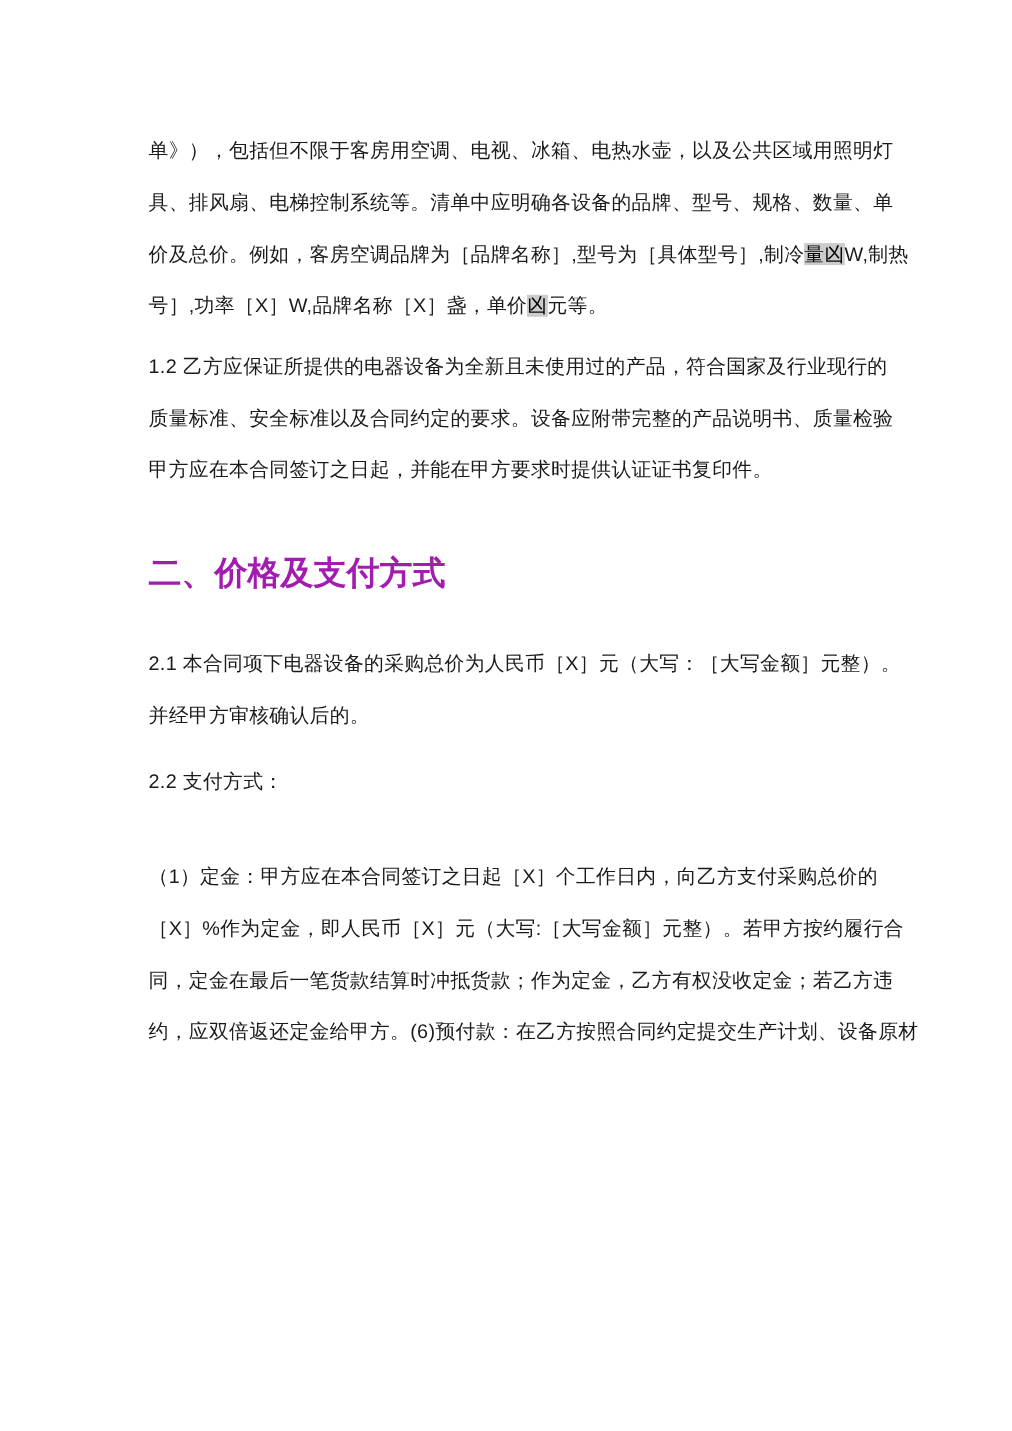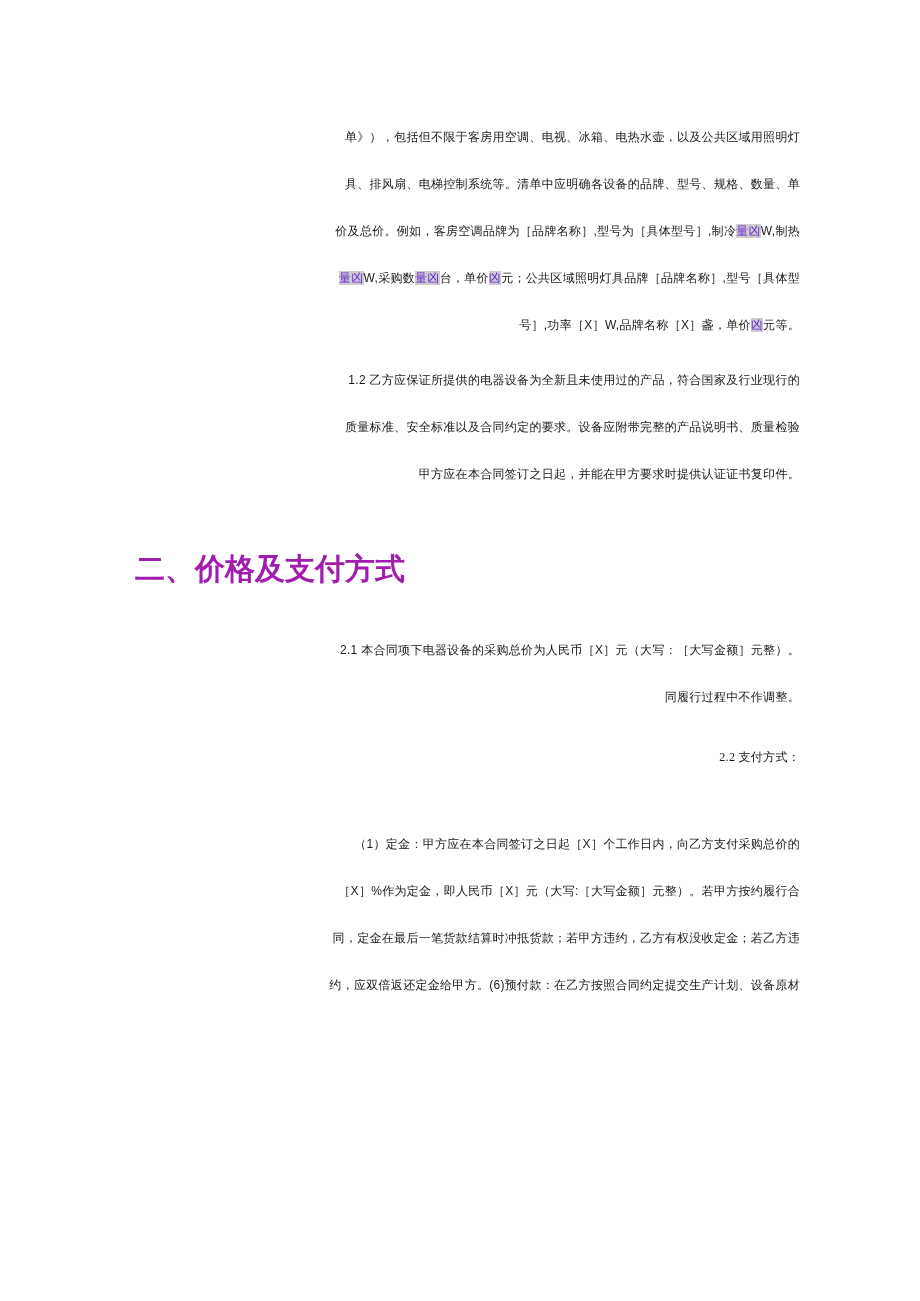--- a/index.html
+++ b/index.html
@@ -15,73 +15,71 @@
     box-sizing: border-box;
     padding: 114px 120px 0 135px;
     font-family: "Liberation Sans", "DejaVu Sans", sans-serif;
     color: #1a1a1a;
     overflow: hidden;
   }
   .para { margin: 0; }
   .line {
     height: 47px;
     line-height: 47px;
-    font-size: 12px;
+    font-size: 18px;
     white-space: nowrap;
     letter-spacing: 0.3px;
-    text-align: right;
   }
   .para-quality   { margin-top: 8px; }
   .section-heading {
     margin: 51px 0 0 0;
     height: 40px;
     line-height: 40px;
     font-size: 30px;
     font-weight: 700;
     color: #a21caf;
     white-space: nowrap;
   }
   .para-price          { margin-top: 38px; }
-  .para-payment-label  { margin-top: 13px; font-family: Liberation Serif, serif; }
+  .para-payment-label  { margin-top: 13px; }
   .para-payment-terms  { margin-top: 40px; }
   .hl {
     background: #cccccc;
-    color: #6d28d9;
+    color: #000000;
   }
 </style>
 </head>
 <body>
 
 <div class="page">
 
   <div class="para para-equipment">
     <div class="line"><span>单》），包括但不限于客房用空调、电视、冰箱、电热水壶，以及公共区域用照明灯</span></div>
     <div class="line"><span>具、排风扇、电梯控制系统等。清单中应明确各设备的品牌、型号、规格、数量、单</span></div>
     <div class="line"><span>价及总价。例如，客房空调品牌为［品牌名称］,型号为［具体型号］,制冷</span><span class="hl">量凶</span><span>W,制热</span></div>
-    <div class="line"><span class="hl">量凶</span><span>W,采购数</span><span class="hl">量凶</span><span>台，单价</span><span class="hl">凶</span><span>元；公共区域照明灯具品牌［品牌名称］,型号［具体型</span></div>
     <div class="line"><span>号］,功率［X］W,品牌名称［X］盏，单价</span><span class="hl">凶</span><span>元等。</span></div>
   </div>
 
   <div class="para para-quality">
     <div class="line"><span>1.2  乙方应保证所提供的电器设备为全新且未使用过的产品，符合国家及行业现行的</span></div>
     <div class="line"><span>质量标准、安全标准以及合同约定的要求。设备应附带完整的产品说明书、质量检验</span></div>
     <div class="line"><span>甲方应在本合同签订之日起，并能在甲方要求时提供认证证书复印件。</span></div>
   </div>
 
   <h2 class="section-heading">二、价格及支付方式</h2>
 
   <div class="para para-price">
     <div class="line"><span>2.1  本合同项下电器设备的采购总价为人民币［X］元（大写：［大写金额］元整）。</span></div>
-    <div class="line"><span>同履行过程中不作调整。</span></div>
+    <div class="line"><span>并经甲方审核确认后的。</span></div>
   </div>
 
   <div class="para para-payment-label">
     <div class="line"><span>2.2  支付方式：</span></div>
   </div>
 
   <div class="para para-payment-terms">
     <div class="line"><span>（1）定金：甲方应在本合同签订之日起［X］个工作日内，向乙方支付采购总价的</span></div>
     <div class="line"><span>［X］%作为定金，即人民币［X］元（大写:［大写金额］元整）。若甲方按约履行合</span></div>
-    <div class="line"><span>同，定金在最后一笔货款结算时冲抵货款；若甲方违约，乙方有权没收定金；若乙方违</span></div>
+    <div class="line"><span>同，定金在最后一笔货款结算时冲抵货款；作为定金，乙方有权没收定金；若乙方违</span></div>
     <div class="line"><span>约，应双倍返还定金给甲方。(6)预付款：在乙方按照合同约定提交生产计划、设备原材</span></div>
   </div>
 
 </div>
 
 </body></html>

